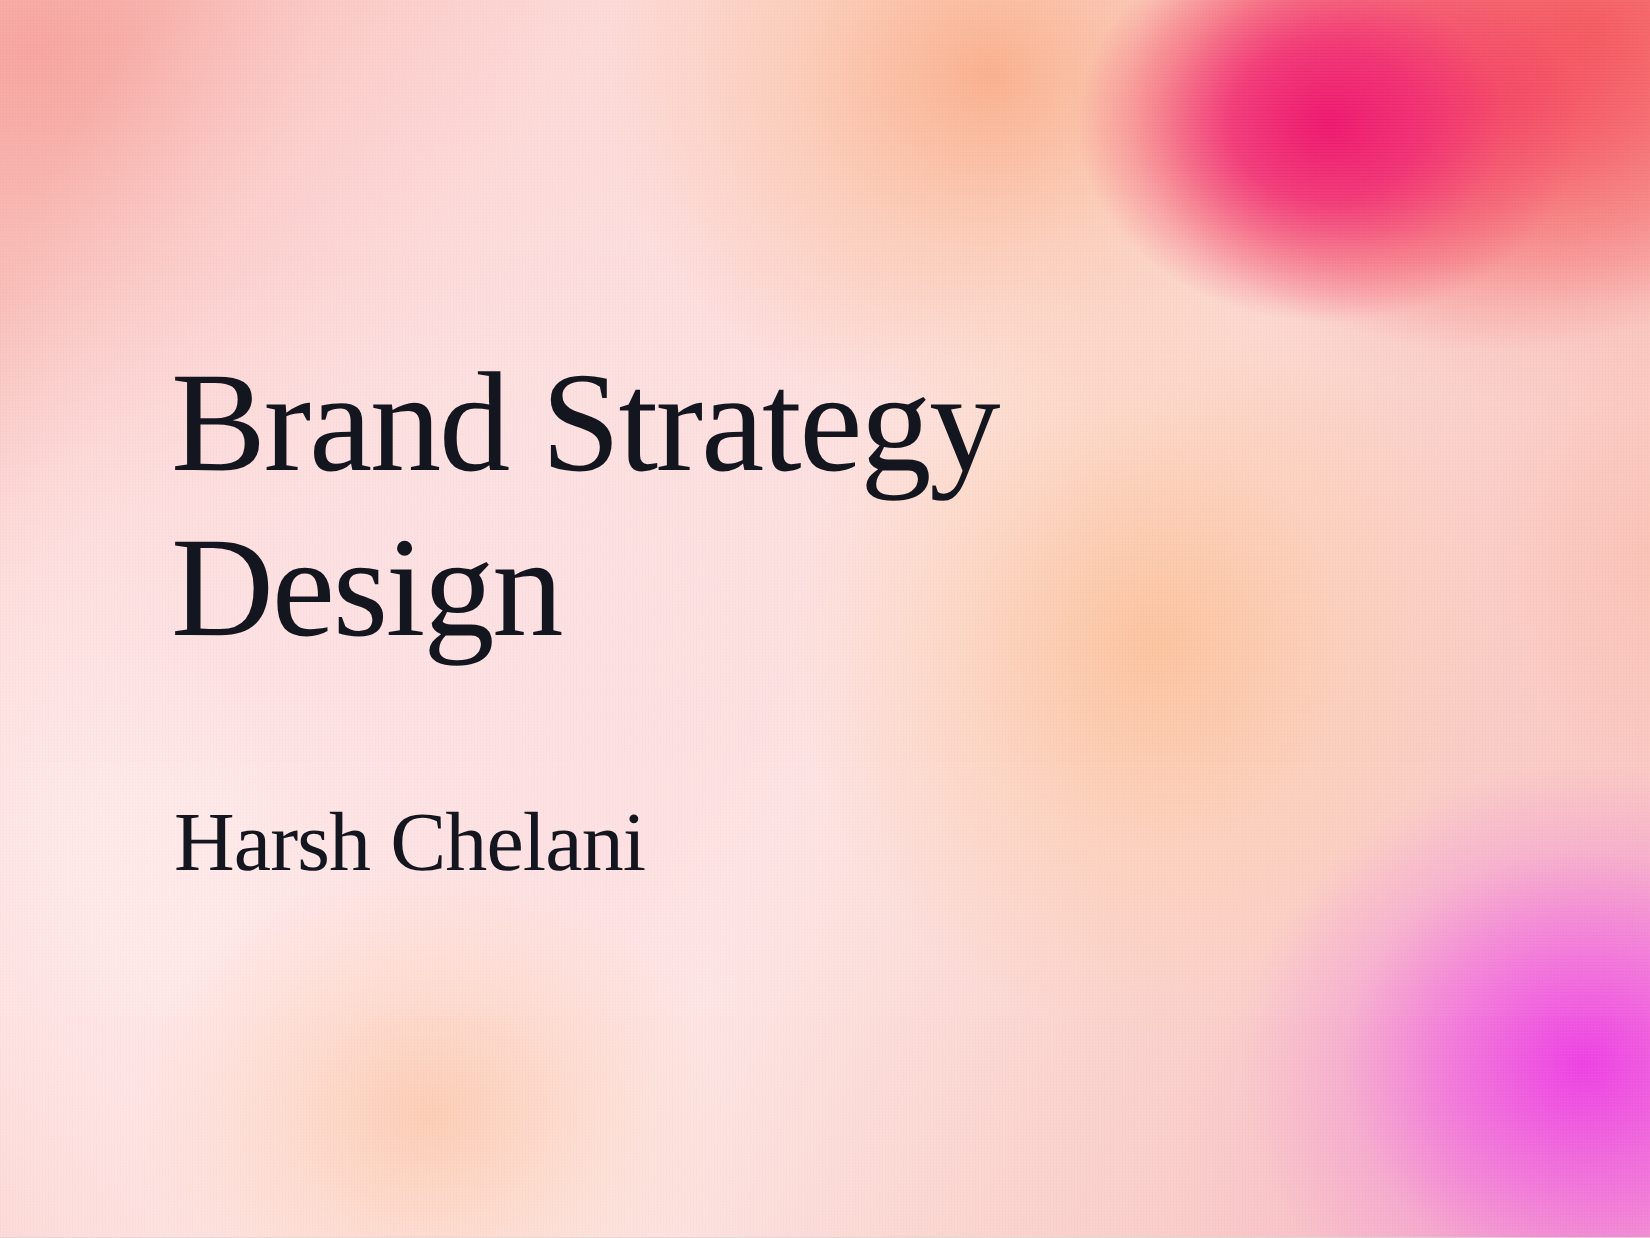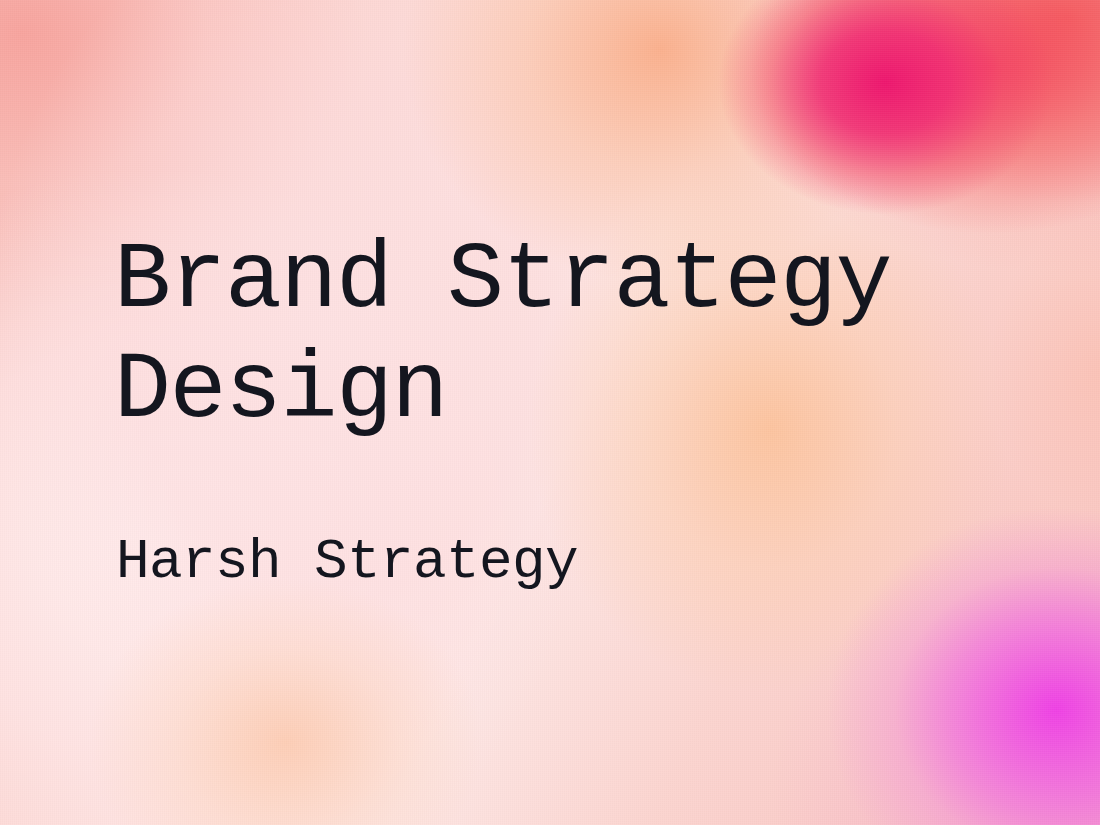--- a/index.html
+++ b/index.html
@@ -7,21 +7,21 @@
     padding: 0;
     background: #ffffff;
   }
 
   .slide {
     position: relative;
     width: 1100px;
     height: 825px;
     overflow: hidden;
     background: #a3a3a3;
-    font-family: Liberation Mono, monospace;
+    font-family: Liberation Serif, serif;
   }
 
   
   .mesh {
     position: absolute;
     inset: 0;
     pointer-events: none;
   }
 
   
@@ -196,16 +196,16 @@
   <div class="mesh blob-coral-tr"></div>
   <div class="mesh blob-red-tr"></div>
   <div class="mesh blob-magenta-tr"></div>
   <div class="mesh blob-fuchsia-halo"></div>
   <div class="mesh blob-fuchsia-br"></div>
   <div class="grain"></div>
 
   <div class="content">
     <h1 class="title">Brand Strategy
 Design</h1>
-    <p class="subtitle">Harsh Strategy</p>
+    <p class="subtitle">Harsh Chelani</p>
   </div>
 
 </div>
 
 </body></html>

